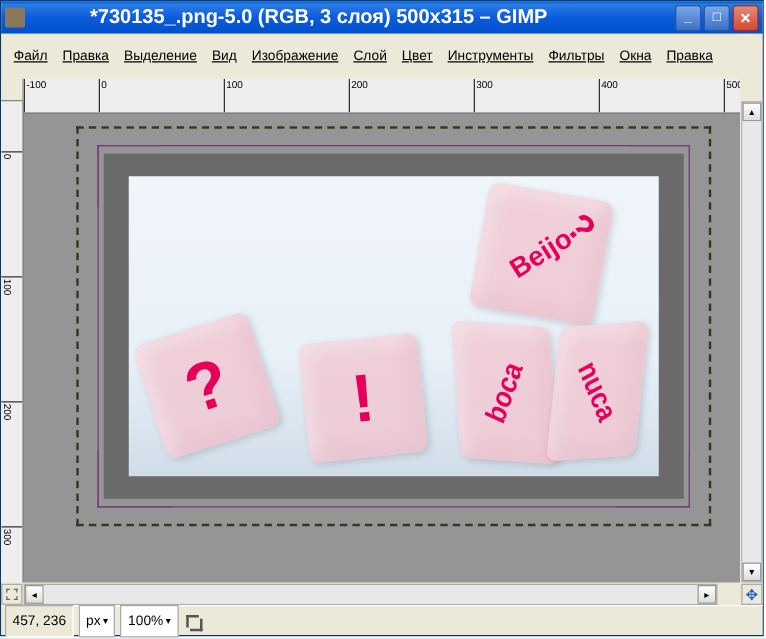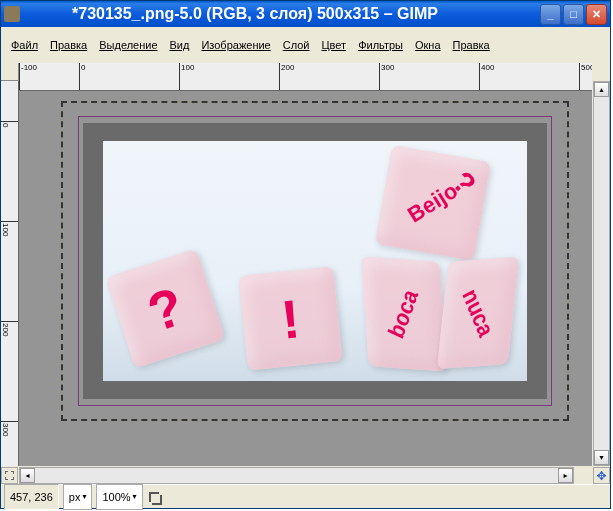--- a/index.html
+++ b/index.html
@@ -75,20 +75,21 @@
   </div>
 
   <div class="menubar">
     <div class="menu-item">Файл</div>
     <div class="menu-item">Правка</div>
     <div class="menu-item">Выделение</div>
     <div class="menu-item">Вид</div>
     <div class="menu-item">Изображение</div>
     <div class="menu-item">Слой</div>
     <div class="menu-item">Цвет</div>
+    <div class="menu-item">Инструменты</div>
     <div class="menu-item">Фильтры</div>
     <div class="menu-item">Окна</div>
     <div class="menu-item">Правка</div>
   </div>
 
   <div class="workspace">
     <div class="ruler-corner"></div>
 
     <div class="ruler-h">
       <div class="tick" style="left:0px">-100</div>

